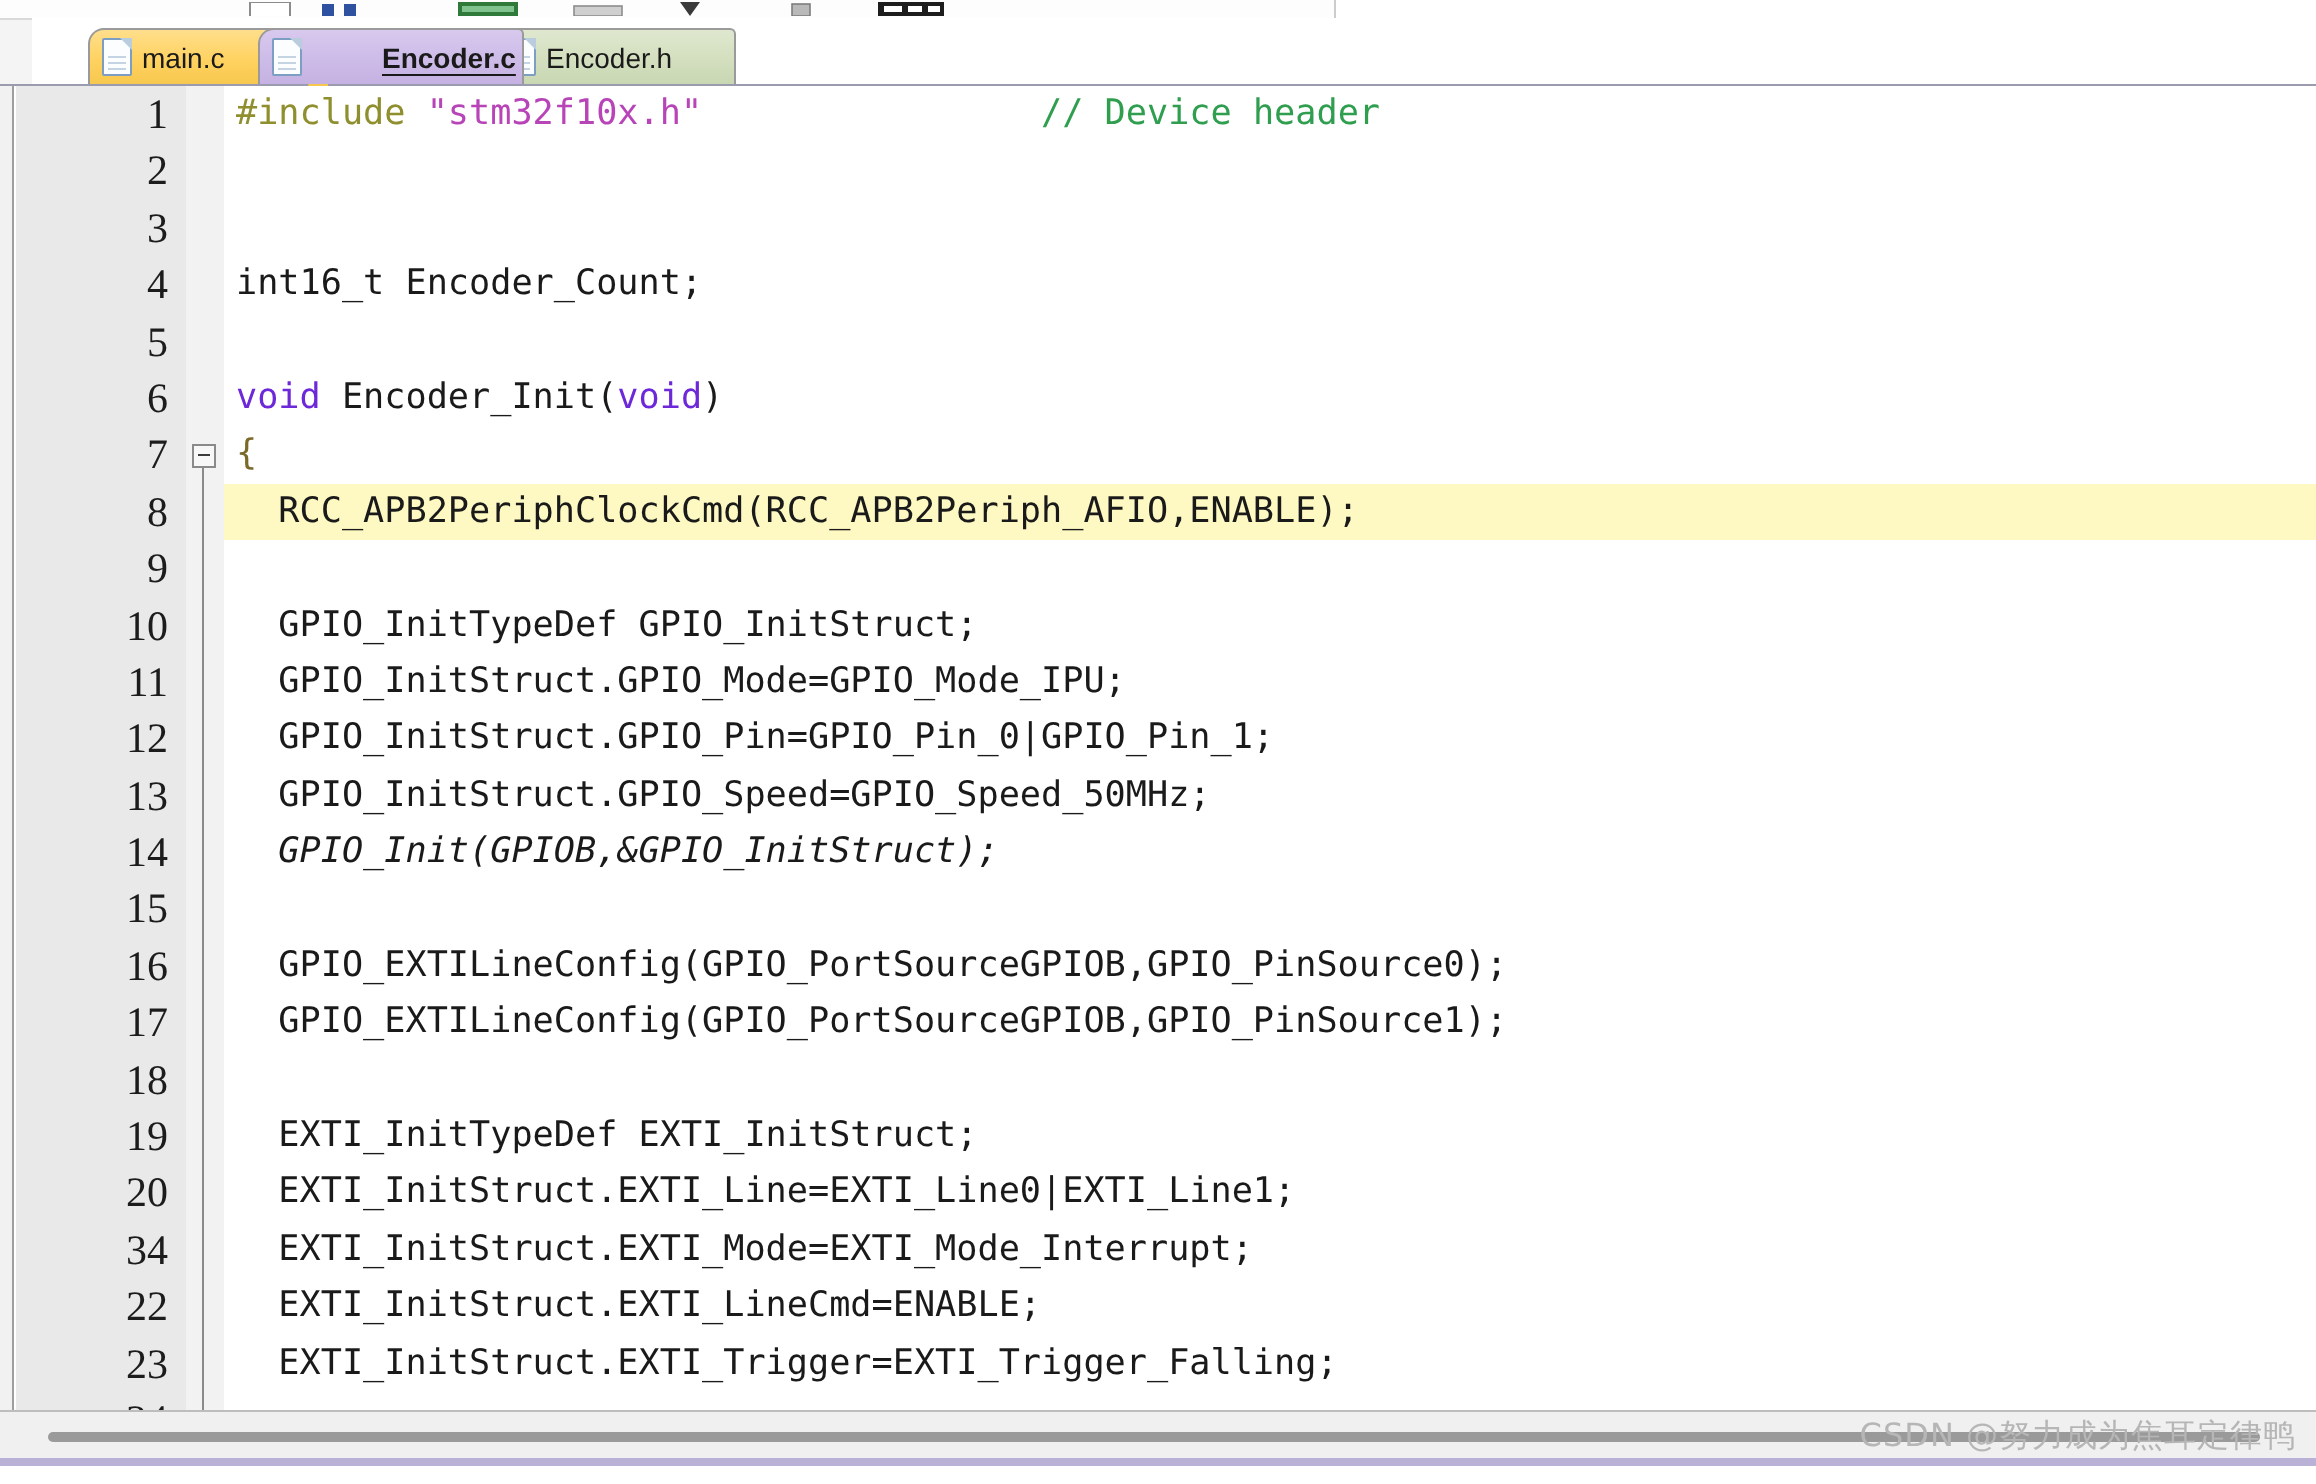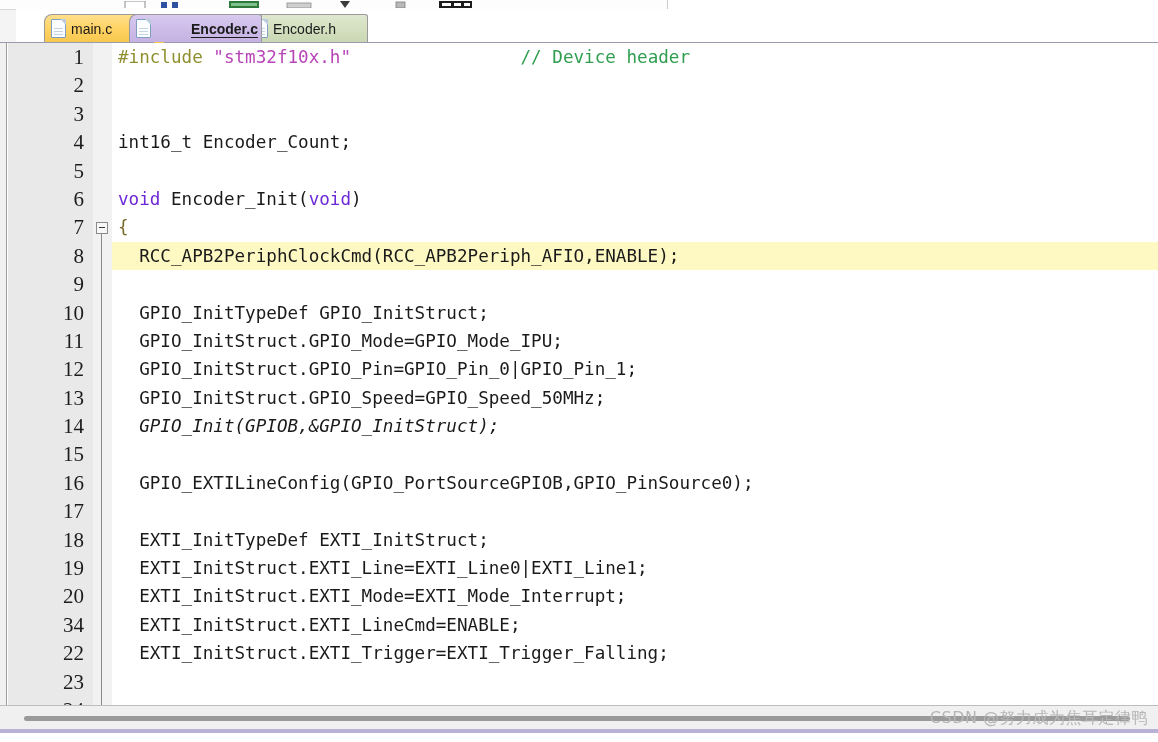--- a/index.html
+++ b/index.html
@@ -442,20 +442,21 @@
           <div class="row"><span class="tok-brace" style="white-space: pre;">{</span></div>
           <div class="row hl"><span class="tok-plain" style="white-space: pre;">  RCC_APB2PeriphClockCmd(RCC_APB2Periph_AFIO,ENABLE);</span></div>
           <div class="row">&nbsp;</div>
           <div class="row"><span class="tok-plain" style="white-space: pre;">  GPIO_InitTypeDef GPIO_InitStruct;</span></div>
           <div class="row"><span class="tok-plain" style="white-space: pre;">  GPIO_InitStruct.GPIO_Mode=GPIO_Mode_IPU;</span></div>
           <div class="row"><span class="tok-plain" style="white-space: pre;">  GPIO_InitStruct.GPIO_Pin=GPIO_Pin_0|GPIO_Pin_1;</span></div>
           <div class="row"><span class="tok-plain" style="white-space: pre;">  GPIO_InitStruct.GPIO_Speed=GPIO_Speed_50MHz;</span></div>
           <div class="row"><span class="tok-plain" style="white-space: pre; font-style: italic;">  GPIO_Init(GPIOB,&amp;GPIO_InitStruct);</span></div>
           <div class="row">&nbsp;</div>
           <div class="row"><span class="tok-plain" style="white-space: pre;">  GPIO_EXTILineConfig(GPIO_PortSourceGPIOB,GPIO_PinSource0);</span></div>
+          <div class="row"><span class="tok-plain" style="white-space: pre;">  GPIO_EXTILineConfig(GPIO_PortSourceGPIOB,GPIO_PinSource1);</span></div>
           <div class="row">&nbsp;</div>
           <div class="row"><span class="tok-plain" style="white-space: pre;">  EXTI_InitTypeDef EXTI_InitStruct;</span></div>
           <div class="row"><span class="tok-plain" style="white-space: pre;">  EXTI_InitStruct.EXTI_Line=EXTI_Line0|EXTI_Line1;</span></div>
           <div class="row"><span class="tok-plain" style="white-space: pre;">  EXTI_InitStruct.EXTI_Mode=EXTI_Mode_Interrupt;</span></div>
           <div class="row"><span class="tok-plain" style="white-space: pre;">  EXTI_InitStruct.EXTI_LineCmd=ENABLE;</span></div>
           <div class="row"><span class="tok-plain" style="white-space: pre;">  EXTI_InitStruct.EXTI_Trigger=EXTI_Trigger_Falling;</span></div>
         </div>
 
     </div>
   </div>

